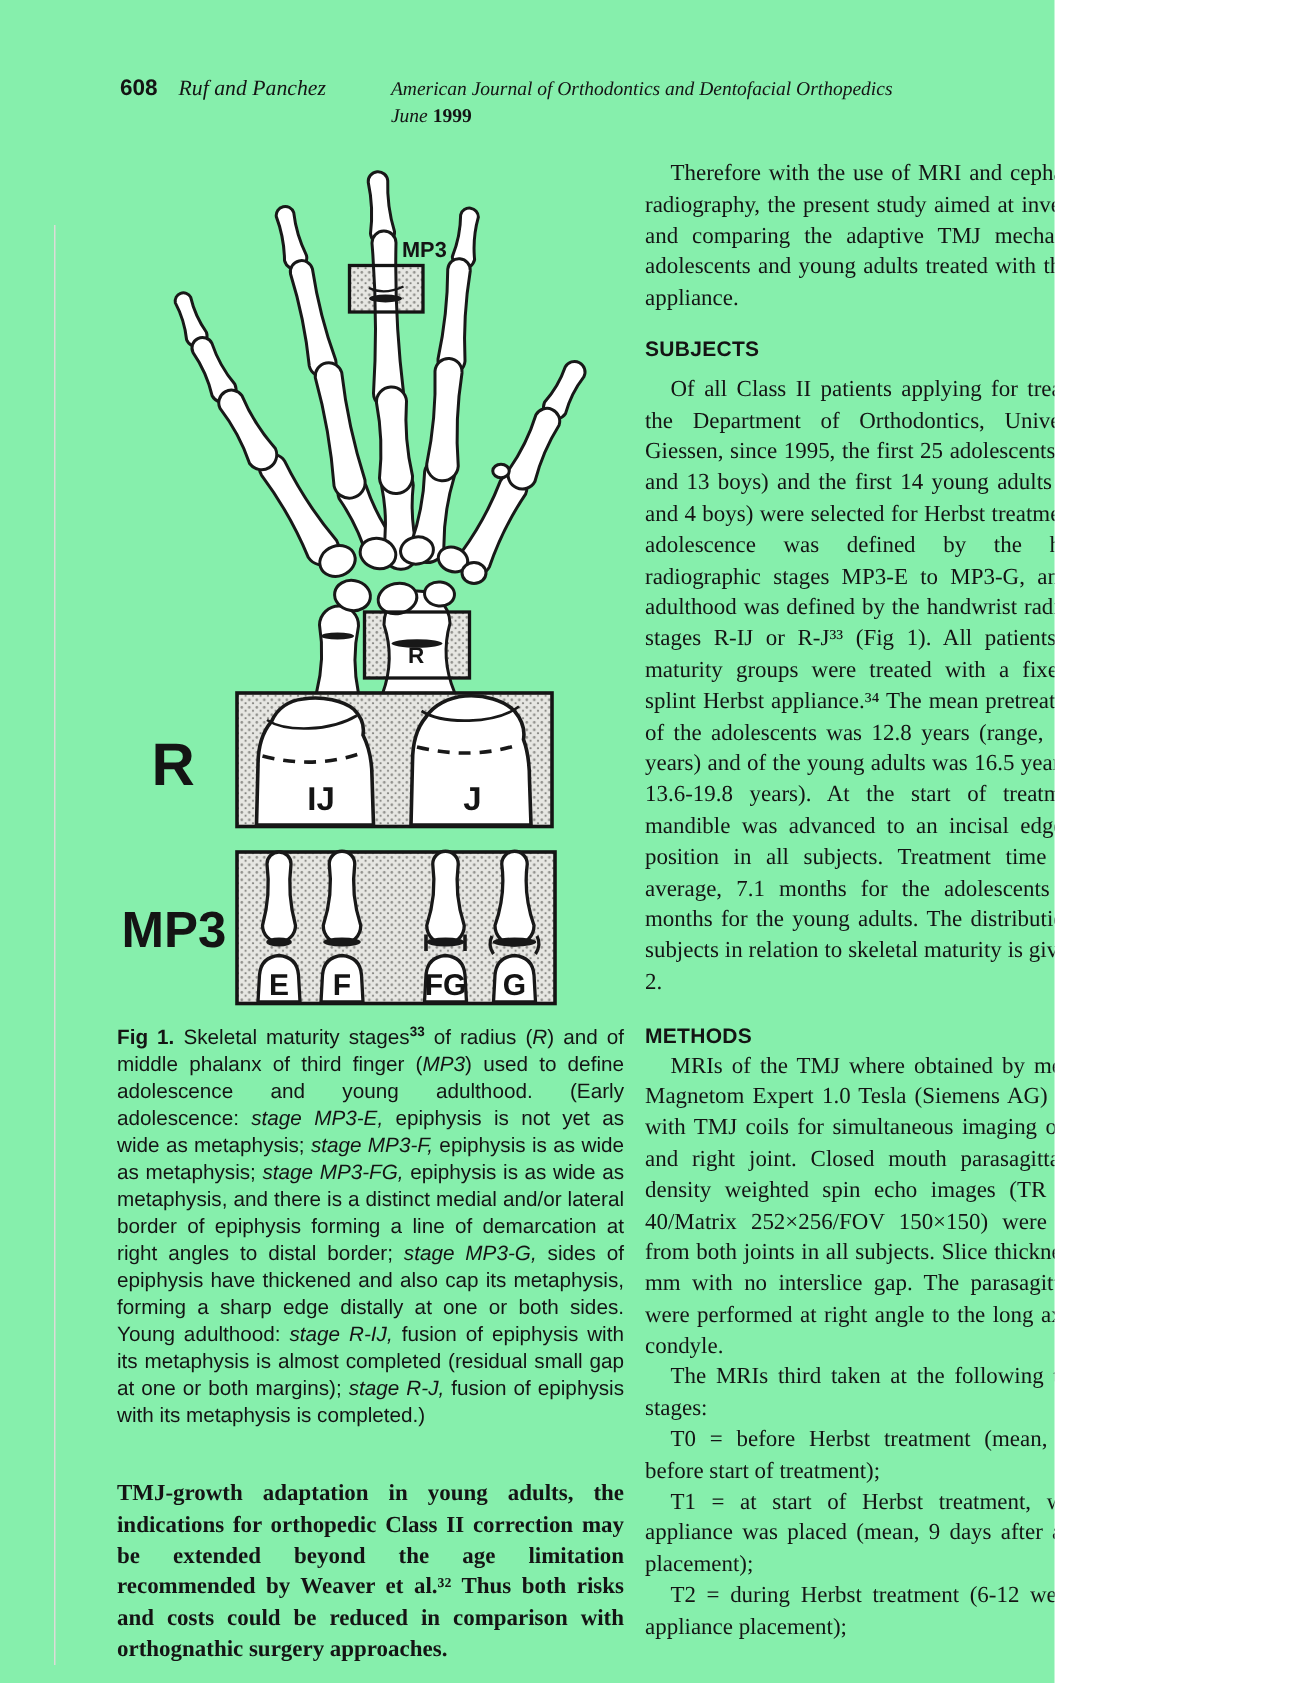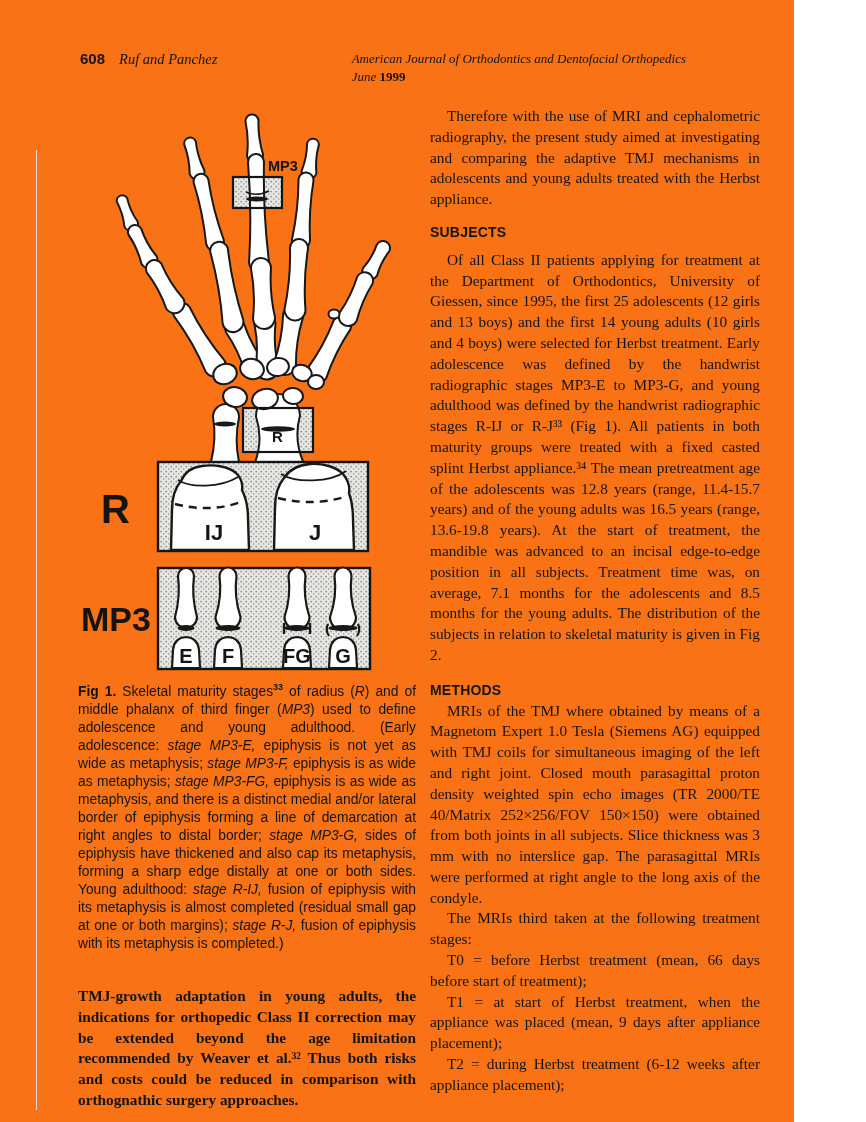--- a/index.html
+++ b/index.html
@@ -1,16 +1,16 @@
 <!DOCTYPE html>
 <html lang="en"><head>
 <meta charset="utf-8">
 <style>
   html,body{margin:0;padding:0;background:#ffffff;}
-  .page{position:relative;width:794px;height:1122px;background:#f97316;overflow:hidden;
+  .page{position:relative;width:703px;height:1122px;background:#86efac;overflow:hidden;
         color:#141414;}
   .serif{font-family:"Liberation Serif","DejaVu Serif",serif;}
   .sans{font-family:"Liberation Sans","DejaVu Sans",sans-serif;}
 
   
   .hdr-left{position:absolute;left:80px;top:50px;white-space:nowrap;}
   .hdr-page{font-family:"Liberation Sans","DejaVu Sans",sans-serif;font-weight:bold;font-size:15px;}
   .hdr-authors{font-family:"Liberation Serif","DejaVu Serif",serif;font-style:italic;font-size:14.5px;margin-left:10px;}
   .hdr-right{position:absolute;right:108px;top:50px;
              font-family:"Liberation Serif","DejaVu Serif",serif;font-style:italic;font-size:13px;line-height:18px;}

